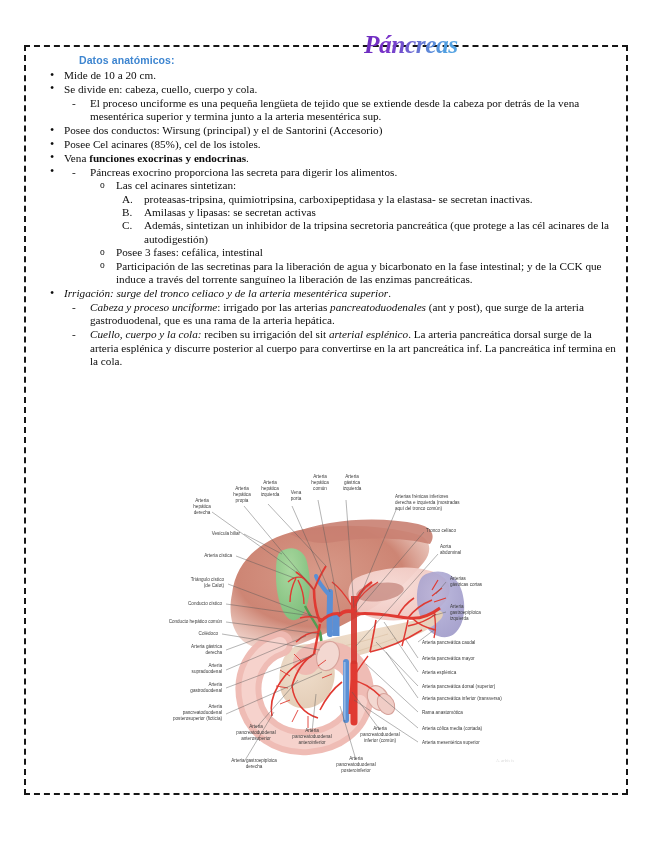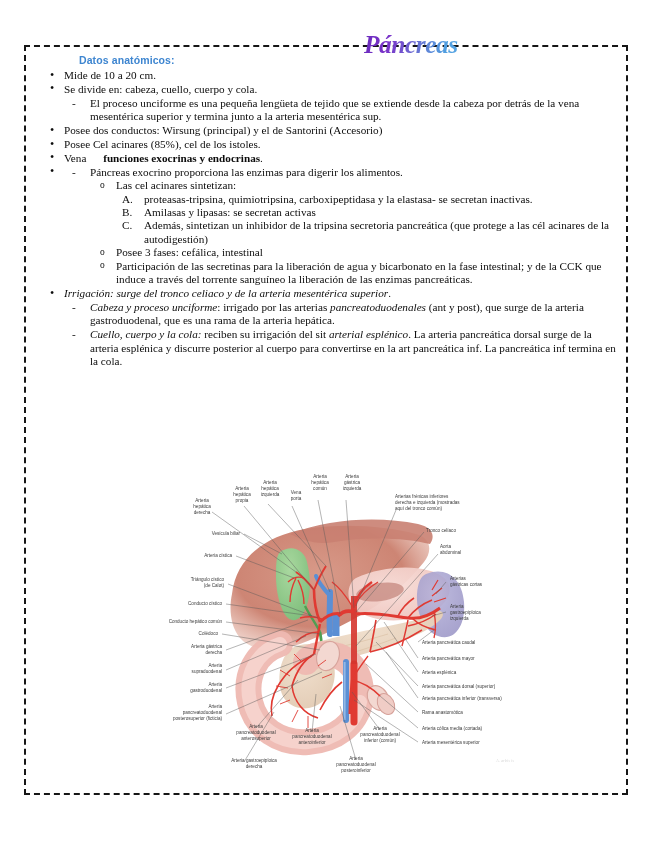--- a/index.html
+++ b/index.html
@@ -147,21 +147,21 @@
     font-size: 11.2px;
     line-height: 13.4px;
   }
   .lvl4 > li > .mk {
     position: absolute;
     left: 6px;
     top: 0;
     font-size: 11.2px;
   }
 
-  .b  { font-weight: bold; margin-left: 14px; }
+  .b  { font-weight: bold; }
   .it { font-style: italic; }
 
   
   #figure-wrap {
     position: absolute;
     left: 140px;
     top: 466px;
     width: 440px;
     height: 330px;
     z-index: 10;
@@ -212,21 +212,21 @@
     <li><span>Posee dos conductos: Wirsung (principal) y el de Santorini (Accesorio)</span></li>
     <li><span>Posee Cel acinares (85%), cel de los istoles.</span></li>
 
     <li>
       <span>Vena </span><span class="b">funciones exocrinas y endocrinas</span><span>.</span>
     </li>
 
     <li>
       <ul class="lvl2">
         <li>
-          <span>Páncreas exocrino proporciona las enzimas para digerir los alimentos.</span>
+          <span>Páncreas exocrino proporciona las secreta para digerir los alimentos.</span>
           <ul class="lvl3">
             <li>
               <span>Las cel acinares sintetizan:</span>
               <ol class="lvl4">
                 <li><span class="mk">A.</span><span>proteasas-tripsina, quimiotripsina, carboxipeptidasa y la elastasa- se secretan inactivas.</span></li>
                 <li><span class="mk">B.</span><span>Amilasas y lipasas: se secretan activas</span></li>
                 <li><span class="mk">C.</span><span>Además, sintetizan un inhibidor de la tripsina secretoria pancreática (que protege a las cél acinares de la autodigestión)</span></li>
               </ol>
             </li>
             <li><span>Posee 3 fases: cefálica, intestinal</span></li>

